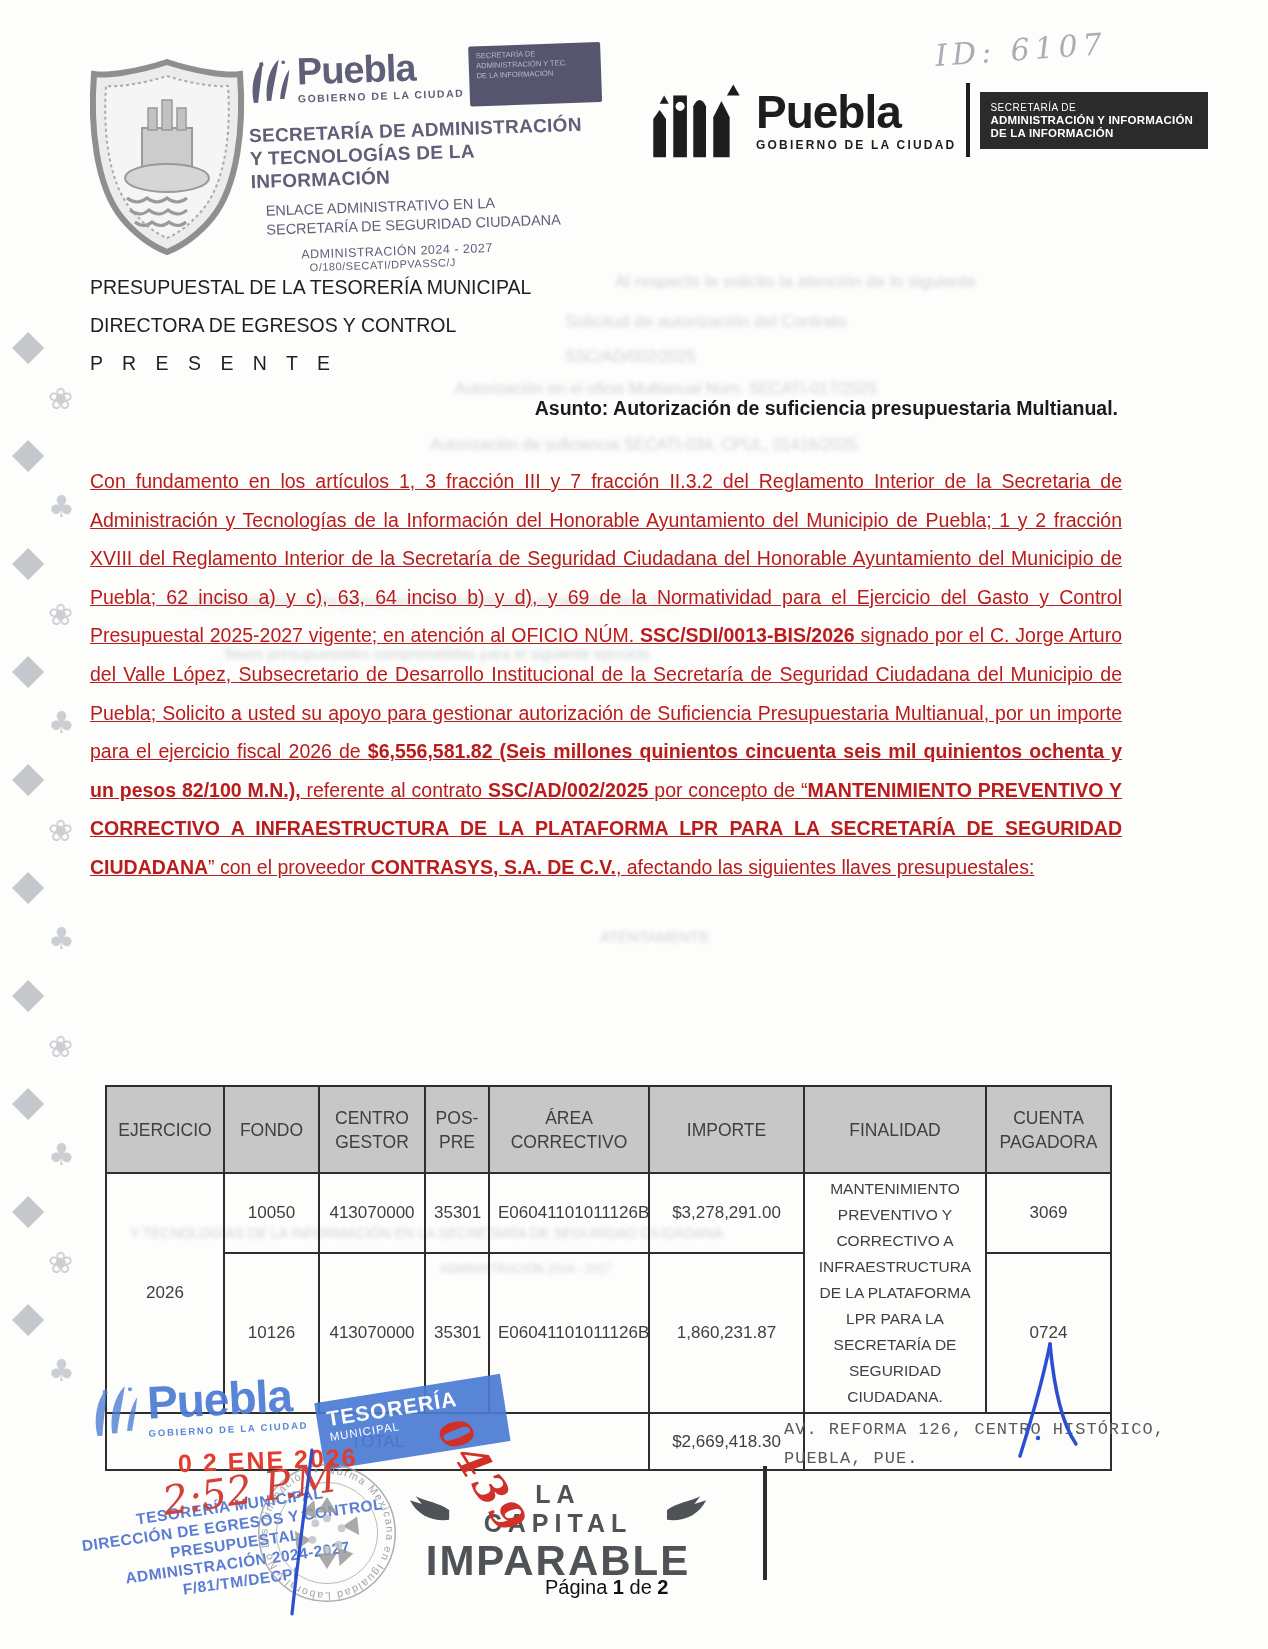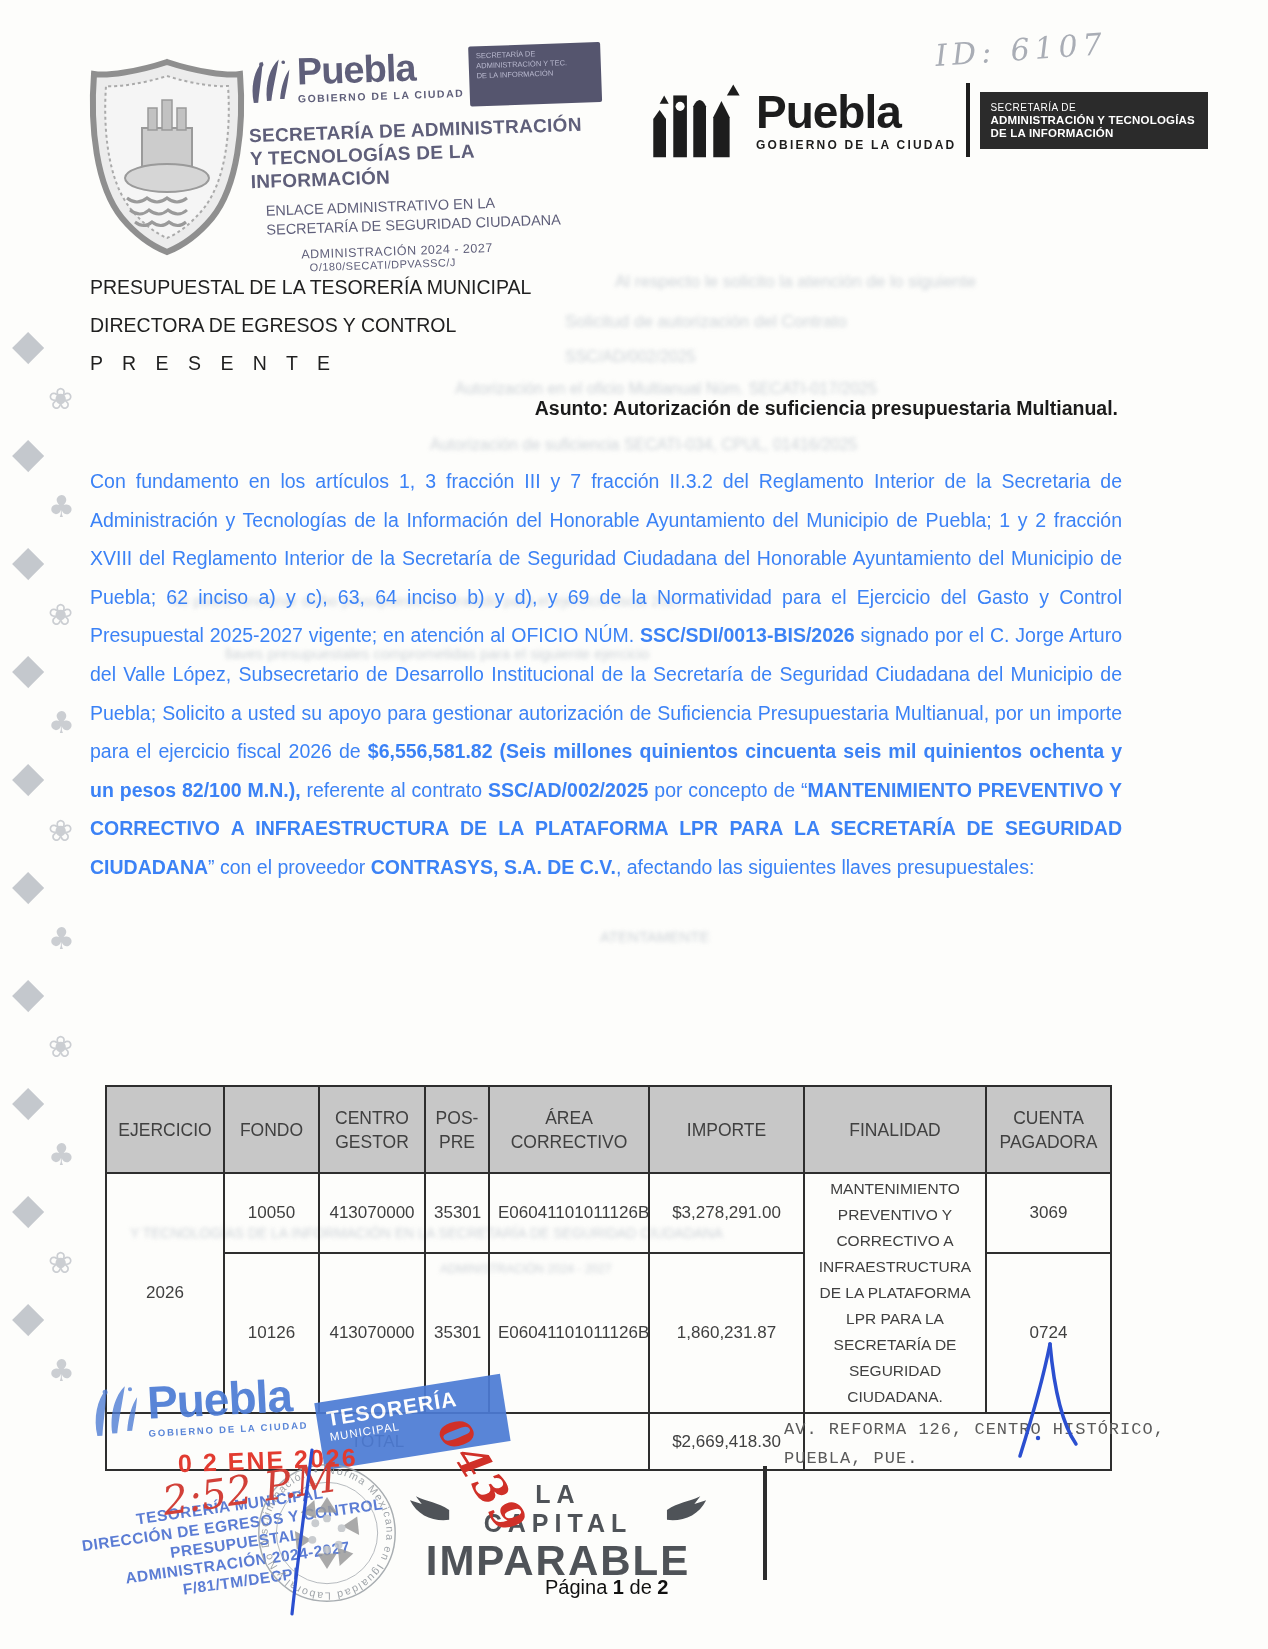--- a/index.html
+++ b/index.html
@@ -40,21 +40,21 @@
 
   .oficio{left:575px;top:170px;font-size:21px;font-weight:bold;color:#151515;z-index:3;}
   .hand-id{left:935px;top:32px;font-size:30px;color:#a9adb5;font-style:italic;
            letter-spacing:5px;transform:rotate(-4deg);font-family:"DejaVu Serif",serif;}
 
   .addressee{left:90px;top:268px;font-size:19.5px;line-height:38px;color:#1f1f1f;z-index:2;}
   .presente{letter-spacing:7px;}
   .subject{right:150px;top:397px;font-size:19.5px;font-weight:bold;z-index:2;}
 
   .bodytext{left:90px;top:462px;width:1032px;font-size:19.5px;line-height:38.6px;
-            text-align:justify;color:#3b82f6;z-index:2;}
+            text-align:justify;color:#b91c1c;z-index:2;text-decoration:underline;}
 
   
   .tbl-wrap{left:105px;top:1085px;z-index:2;}
   table.budget{border-collapse:collapse;table-layout:fixed;width:1005px;font-size:17px;color:#404040;}
   table.budget th,table.budget td{border:2.5px solid #2e2e2e;text-align:center;vertical-align:middle;
             padding:2px 8px;overflow:hidden;}
   table.budget thead tr{height:87px;}
   table.budget thead th{background:#c7c7c7;font-weight:normal;font-size:17.5px;line-height:24px;}
   tr.r1{height:74px;} tr.r2{height:147px;} tr.total{height:57px;}
   td.finalidad{font-size:15.5px;line-height:26px;padding:4px 10px;}
@@ -192,21 +192,21 @@
       <path d="M96 6 l7 12 l-14 0 Z"></path>
       <path d="M20 18 l5 9 l-10 0 Z"></path>
     </svg>
     <div>
       <div class="lr-word">Puebla</div>
       <div class="lr-gob">GOBIERNO DE LA CIUDAD</div>
     </div>
     <div class="lr-bar"></div>
     <div class="lr-badge">
       <div class="lr-b1">SECRETARÍA DE</div>
-      <div class="lr-b2">ADMINISTRACIÓN Y TECNOLOGÍAS</div>
+      <div class="lr-b2">ADMINISTRACIÓN Y INFORMACIÓN</div>
       <div class="lr-b2">DE LA INFORMACIÓN</div>
     </div>
   </div>
 
 
   <div class="abs hand-id">ID: 6107</div>
 
   <div class="abs addressee">
     <div>PRESUPUESTAL DE LA TESORERÍA MUNICIPAL</div>
     <div>DIRECTORA DE EGRESOS Y CONTROL</div>

